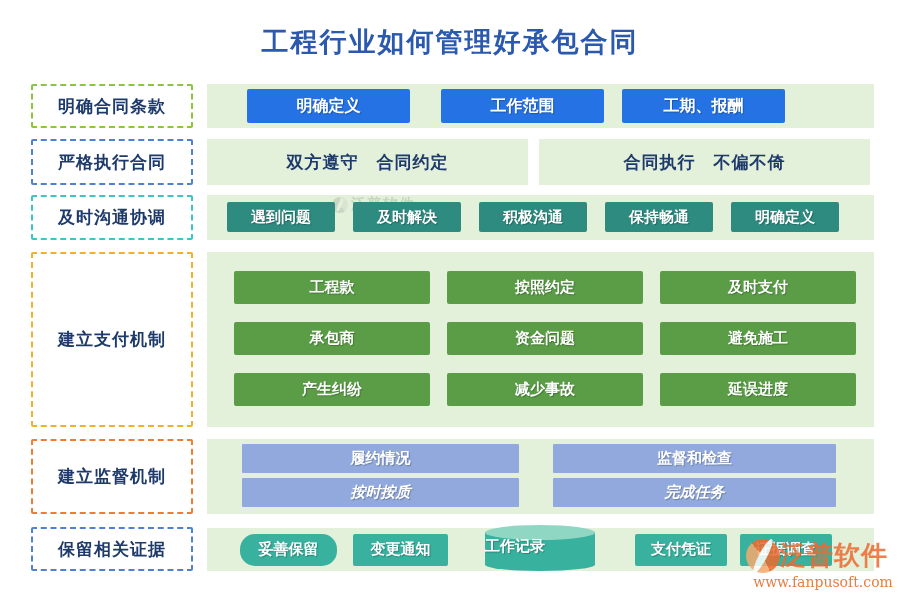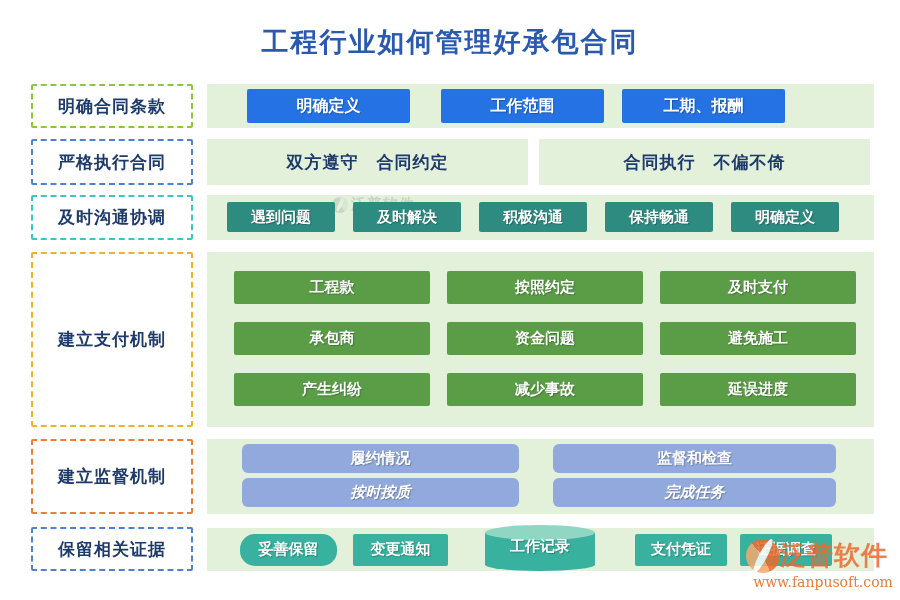--- a/index.html
+++ b/index.html
@@ -46,36 +46,36 @@
   .btn-blue.b3 { margin-left:18px; }
 
   .btn-teal  { width:108px; height:30px; background:#2e8b80; font-size:15px; position:relative; z-index:2; }
   .btn-teal + .btn-teal { margin-left:18px; }
 
   .grid3 { display:grid; grid-template-columns:196px 196px 196px; column-gap:17px; row-gap:18px; }
   .btn-green { width:196px; height:33px; background:#5a9d46; font-size:15px; }
 
   .prow { display:flex; }
   .prow + .prow { margin-top:5px;font-style:italic; }
-  .btn-peri { height:29px; background:#91a9dc; font-size:15px; border-radius:6px; }
+  .btn-peri { height:29px; background:#91a9dc; font-size:15px; border-radius:1px; }
   .btn-peri.pA { width:277px; }
   .btn-peri.pB { width:283px; margin-left:34px; }
 
   .btn-mint { height:32px; background:#38b19e; font-size:15px; }
   .bm1 { width:97px;border-radius:15px; }
   .bm2 { width:95px; margin-left:16px; }
   .bm4 { width:92px; margin-left:40px; }
   .bm5 { width:92px; margin-left:13px; }
 
   
   .cyl { position:relative; width:110px; height:46px; margin-left:37px; margin-top:-3px; z-index:2; }
   .cyl-body { position:absolute; left:0; right:0; top:7px; bottom:6px; background:#38b19e; }
   .cyl-top  { position:absolute; left:0; top:0; width:110px; height:15px; border-radius:50%; background:#90d7c3; }
   .cyl-bot  { position:absolute; left:0; bottom:0; width:110px; height:13px; border-radius:50%; background:#38b19e; }
-  .cyl-label { position:absolute; left:0; top:12px; width:110px; text-align:center;
+  .cyl-label { position:absolute; left:0; top:12px; width:110px; text-align:left;
                color:#fff; font-weight:bold; font-size:15px; text-shadow:1px 1px 1px rgba(0,0,0,.25); z-index:3; }
 
   
   .wm-center { position:absolute; left:125px; top:0; display:flex; align-items:center;
                opacity:.45; z-index:1; pointer-events:none; }
   .wm-center .swirl-sm { width:16px; height:16px; border-radius:50%;
                background:conic-gradient(#cfd8cc 0 40%, #aab8ab 40% 100%); margin-right:3px; position:relative; }
   .wm-center .swirl-sm::after { content:""; position:absolute; left:6px; top:1px; width:4px; height:14px;
                background:#e3f0da; border-radius:50%; transform:rotate(25deg); }
   .wm-center .wm-txt { font-size:15px; font-weight:bold; color:#a9b6a9; letter-spacing:1px; }

